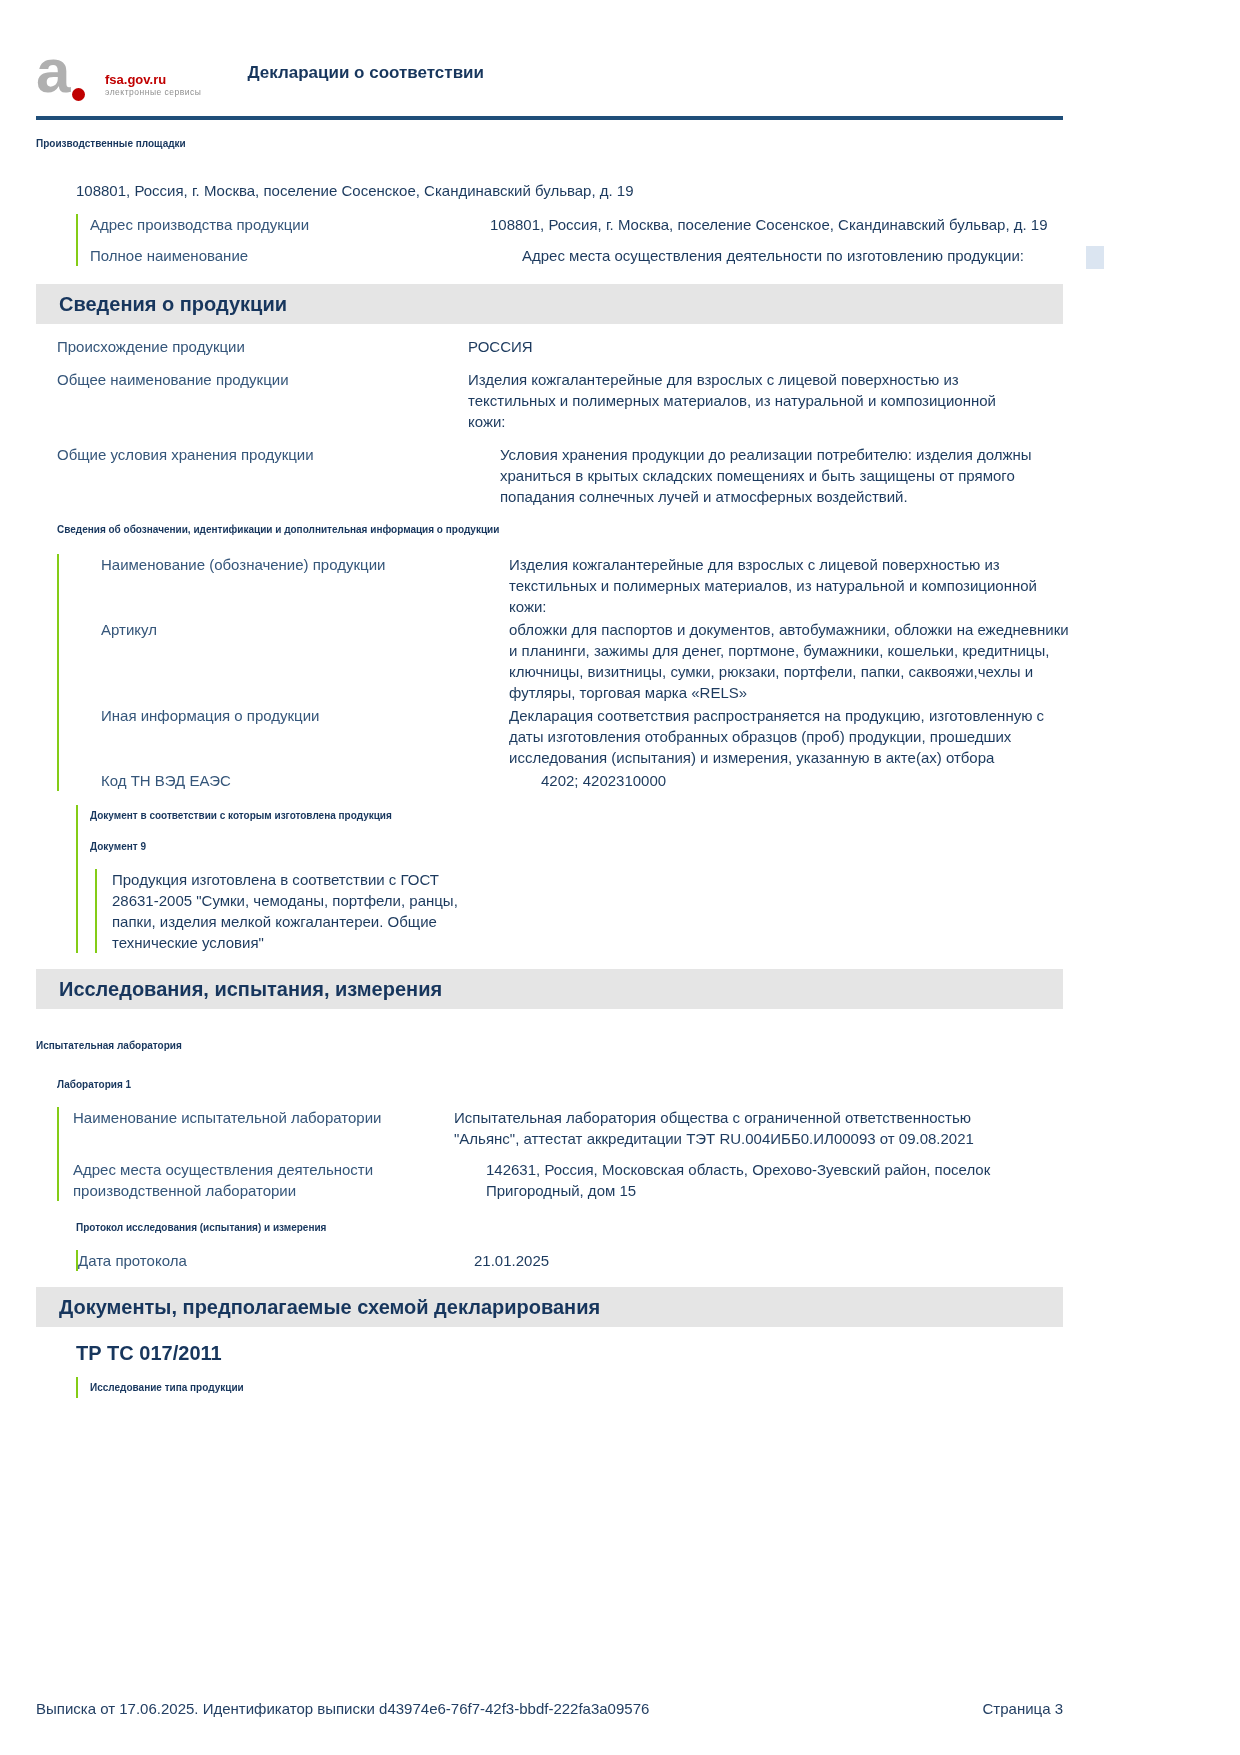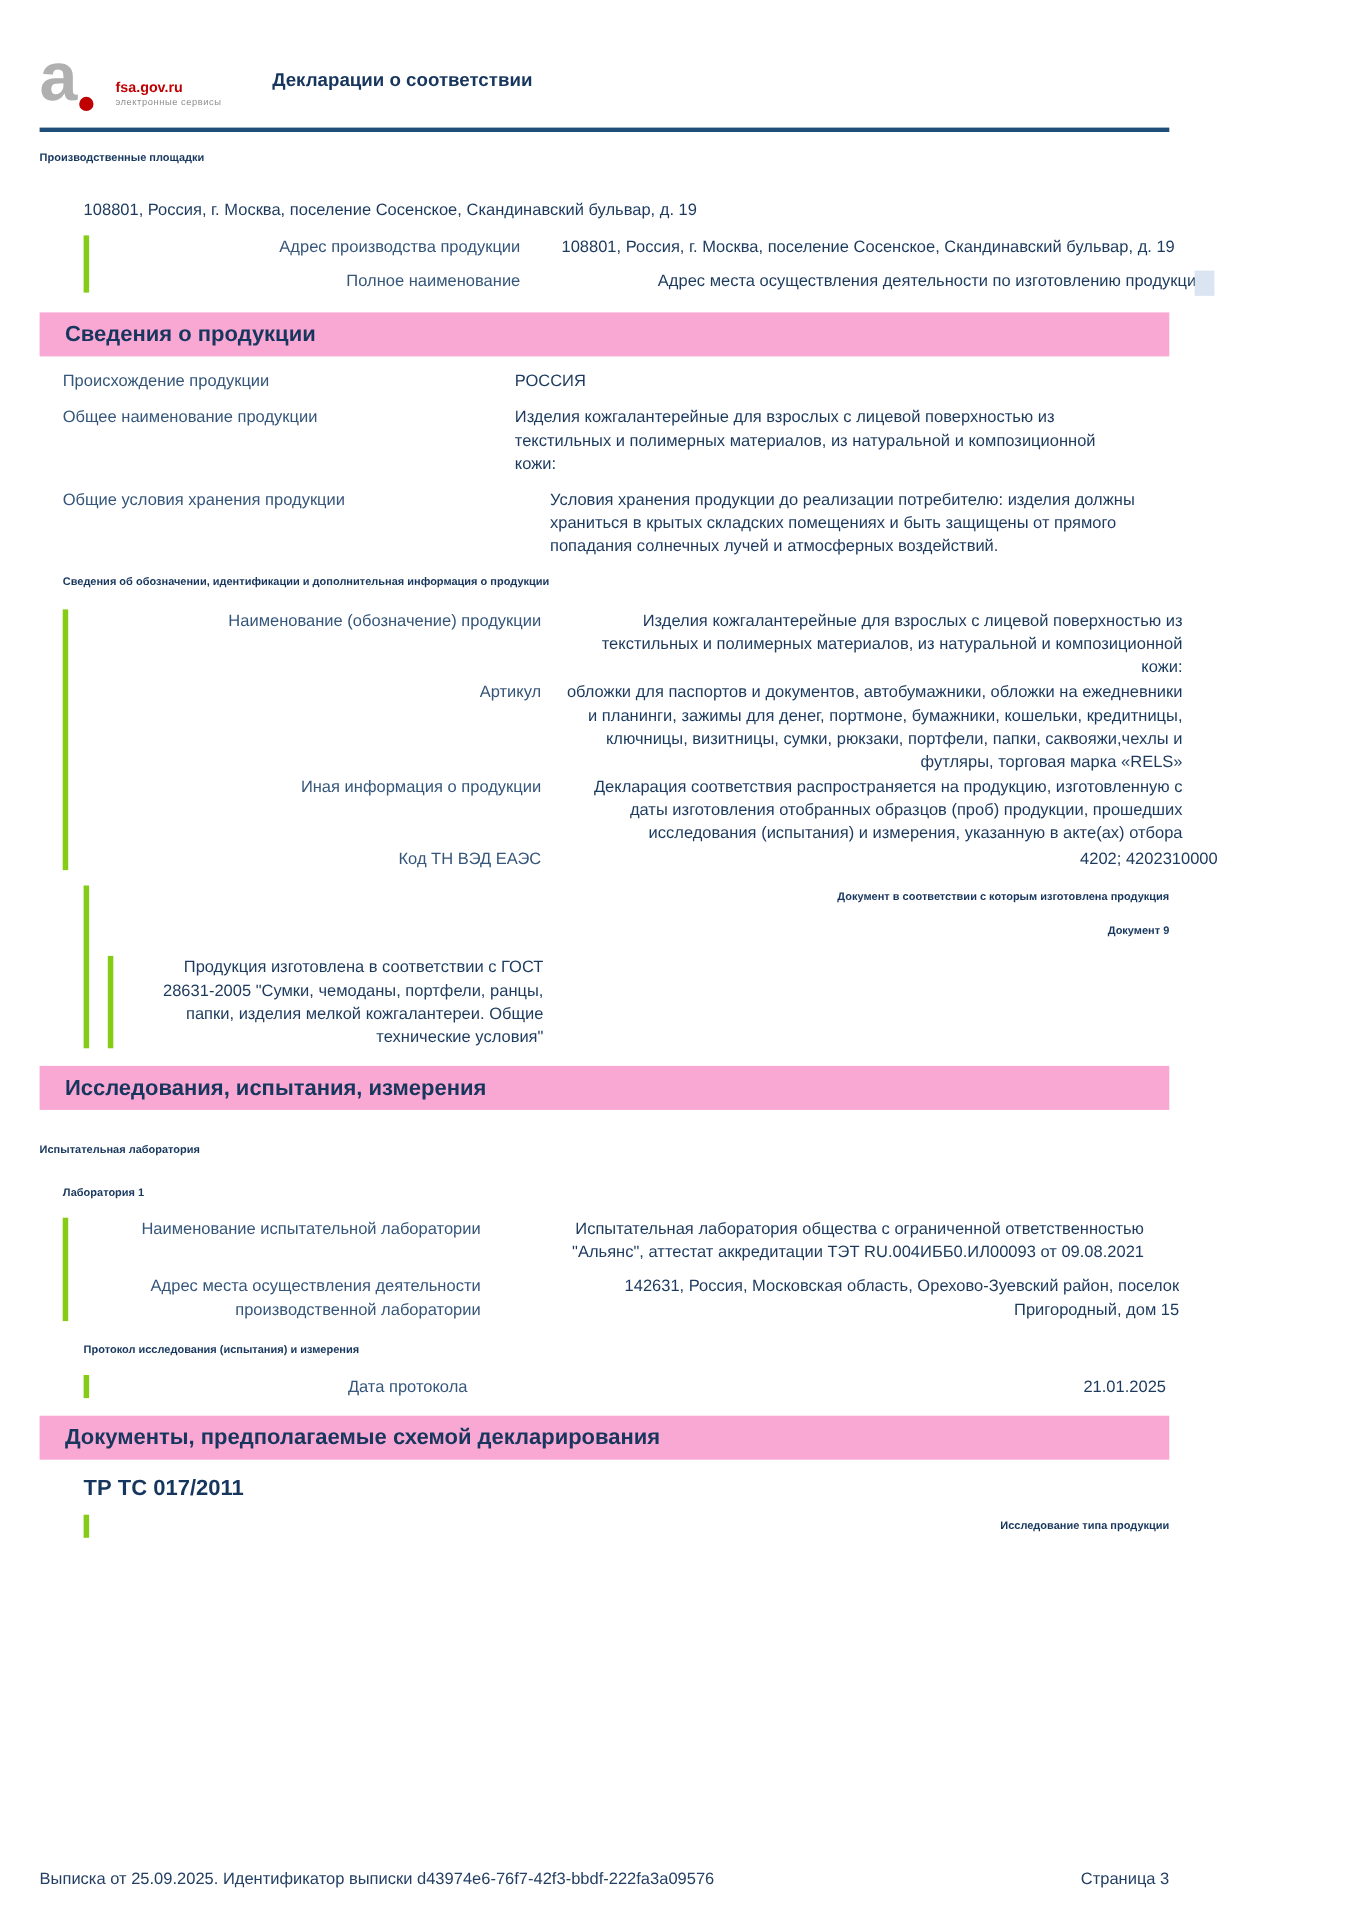--- a/index.html
+++ b/index.html
@@ -36,33 +36,33 @@
   .doc-title { margin-left:46px; font-size:17px; font-weight:bold; color:#17365d; }
 
   .rule { margin-top:14px; height:4px; background:#1f4e79; }
 
   
   .h-bold { font-size:10px; font-weight:bold; color:#17365d; line-height:21px; }
   .plain  { font-size:15px; color:#1c3a5e; line-height:21px; }
 
   
   .band {
-    background:#f9a8d4;
+    background:#e5e5e5;
     padding:8px 10px 8px 23px;
     font-size:20px; font-weight:bold; color:#17365d;
     line-height:24px;
   }
 
   
   .row { display:grid; margin-bottom:10px; }
   .row:last-child { margin-bottom:0;gap:32px; }
   .label { font-size:15px; line-height:21px; color:#35567a; padding-right:20px; }
   .value { font-size:15px; line-height:21px; color:#1c3a5e; }
 
-  .bar { border-left:5px solid #84cc16;text-align:right; }
+  .bar { border-left:2px solid #84cc16; }
 
   .group-a { margin-left:40px; padding-left:12px; margin-top:13px; }
   .group-a .row { grid-template-columns:400px 575px; }
 
   .group-b { margin-left:21px; margin-top:12px; }
   .group-b .row { grid-template-columns:411px 562px; margin-bottom:12px; }
 
   .group-c { margin-left:21px; padding-left:42px; margin-top:14px; }
   .group-c .row { grid-template-columns:408px 563px; margin-bottom:2px; }
 
@@ -219,17 +219,17 @@
 
   <div class="band band-3">Документы, предполагаемые схемой декларирования</div>
 
   <div class="h-trts">ТР ТС 017/2011</div>
 
   <div class="group-g bar">
     <div class="h-bold">Исследование типа продукции</div>
   </div>
 
   <div class="footer">
-    <div>Выписка от 25.09.2025. Идентификатор выписки d43974e6-76f7-42f3-bbdf-222fa3a09576</div>
+    <div>Выписка от 17.06.2025. Идентификатор выписки d43974e6-76f7-42f3-bbdf-222fa3a09576</div>
     <div>Страница 3</div>
   </div>
 
 </div>
 
 </body></html>

